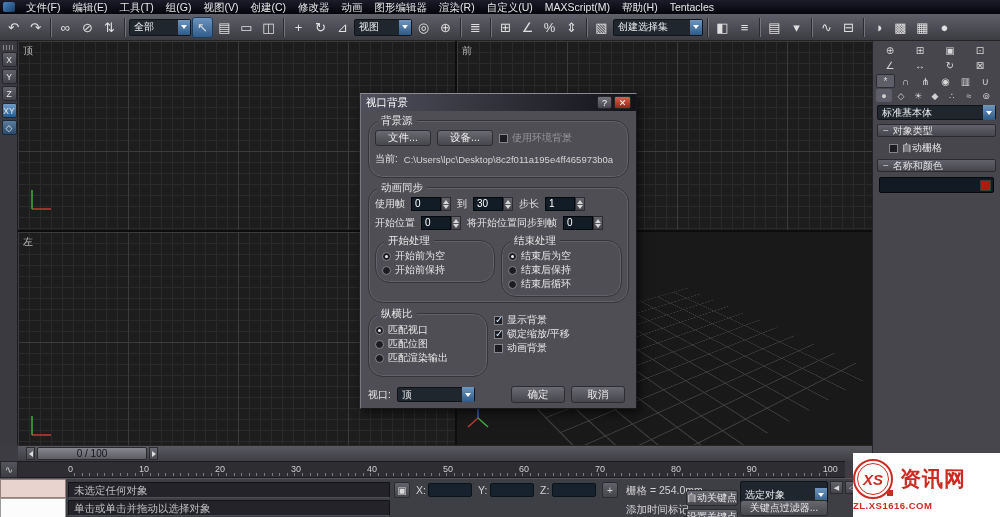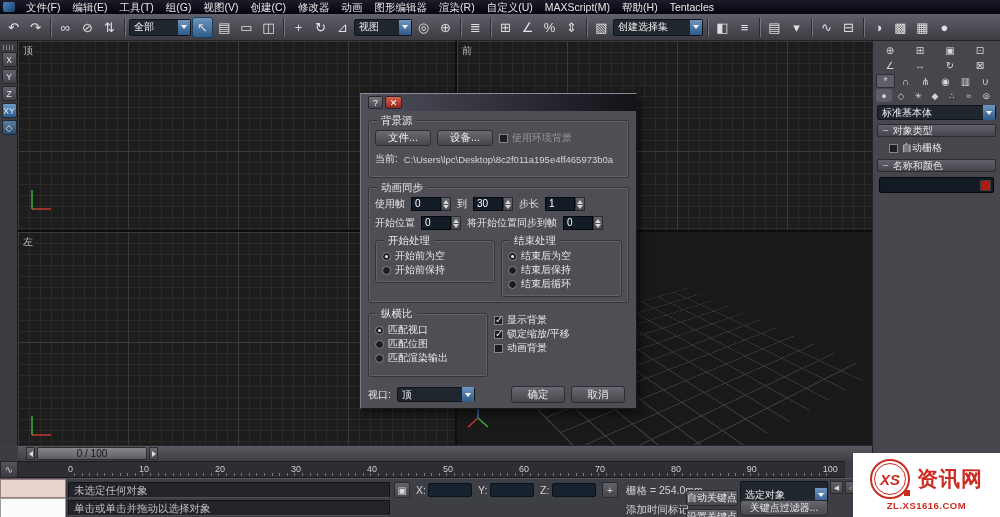--- a/index.html
+++ b/index.html
@@ -73,21 +73,21 @@
     box-shadow:3px 4px 10px rgba(0,0,0,.6); z-index:20; }
   .dlg-title { height:17px; background:linear-gradient(90deg,#50505e,#121218);
     display:flex; align-items:center; padding:0 5px; color:#fff; font-size:10.5px; }
   .dlg-title .t { flex:1; }
   .dlg-btn { width:15px; height:13px; margin-left:2px; display:flex; align-items:center;
     justify-content:center; font-size:9px; color:#fff;
     background:linear-gradient(#75757e,#46464e); border:1px solid #26262b; border-radius:2px; }
   .dlg-btn.close { width:17px; background:linear-gradient(#d8604e,#93271c); }
   .dlg-body { padding:5px 7px 4px; }
   .group { position:relative; border:1px solid #35353a; box-shadow:inset 0 0 0 1px #62626a;
-    border-radius:3px; padding:9px 6px 5px; }
+    border-radius:15px; padding:9px 6px 5px; }
   .group-title { position:absolute; top:-7px; left:8px; background:#4e4e54; padding:0 4px;
     font-size:10.5px; color:#e8e8e8; white-space:nowrap; }
   .btn { background:linear-gradient(#6a6a72,#46464c); border:1px solid #2c2c31; border-radius:3px;
     color:#ededed; font-size:10.5px; height:16px; display:inline-flex; align-items:center;
     justify-content:center; padding:0 6px; white-space:nowrap; }
   .dlg-row { display:flex; align-items:center; gap:6px; }
   .lab { font-size:10px; color:#e6e6e6; white-space:nowrap; }
   .spin { display:inline-flex; height:14px; }
   .spin .val { width:30px; background:#121c27; border:1px solid #05090e; color:#fff;
     font-size:10px; line-height:12px; padding:0 3px; }
@@ -178,21 +178,21 @@
     border:1px solid #2a2a2f; border-radius:3px; color:#e8e8e8; font-size:10px;
     display:flex; align-items:center; justify-content:center; white-space:nowrap; }
   .sb-dd { position:absolute; height:28px; }
   .playback { position:absolute; left:830px; top:2px; width:60px; display:flex; flex-wrap:wrap; gap:2px; }
   .pb-btn { width:13px; height:13px; background:linear-gradient(#62626a,#45454b);
     border:1px solid #2a2a2f; color:#d8d8d8; font-size:7px; display:flex;
     align-items:center; justify-content:center; }
 
   
   .watermark { position:absolute; right:0; bottom:0; width:147px; height:64px; background:#ffffff;
-    z-index:60; display:flex; flex-direction:column; align-items:center; justify-content:center; gap:1px; }
+    z-index:60; display:flex; flex-direction:column; justify-content:center; gap:1px; }
   .wm-top { display:flex; align-items:center; gap:7px; }
   .wm-circle { width:40px; height:40px; border:2px solid #cc2b22; border-radius:50%;
     display:flex; align-items:center; justify-content:center; position:relative; }
   .wm-circle::before { content:""; position:absolute; inset:2px; border:1px solid #cc2b22; border-radius:50%; }
   .wm-circle::after { content:""; position:absolute; right:-2px; bottom:1px; width:6px; height:6px; background:#cc2b22; }
   .wm-logo { color:#cc2b22; font-weight:bold; font-style:italic; font-size:15px; }
   .wm-name { color:#cc2b22; font-weight:bold; font-size:21px; letter-spacing:1px; }
   .wm-url { color:#cc2b22; font-weight:bold; font-size:9.5px; letter-spacing:.5px; }
 </style>
 </head>
@@ -315,20 +315,21 @@
     </svg>
     <svg class="tripod" style="left:446px;top:362px" width="28" height="28">
       <line x1="14" y1="15" x2="4" y2="24" stroke="#c23b34" stroke-width="1.5"></line>
       <line x1="14" y1="15" x2="24" y2="24" stroke="#3fae3f" stroke-width="1.5"></line>
       <line x1="14" y1="15" x2="14" y2="3" stroke="#3a6cc0" stroke-width="1.5"></line>
     </svg>
   </div>
 
   <div class="dialog">
     <div class="dlg-title">
+      <span class="t">视口背景</span>
       <span class="dlg-btn">?</span>
       <span class="dlg-btn close">✕</span>
     </div>
     <div class="dlg-body">
 
       <div class="group" style="margin-top:4px; height:58px;">
         <span class="group-title">背景源</span>
         <div class="dlg-row">
           <span class="btn" style="width:56px">文件...</span>
           <span class="btn" style="width:56px">设备...</span>

